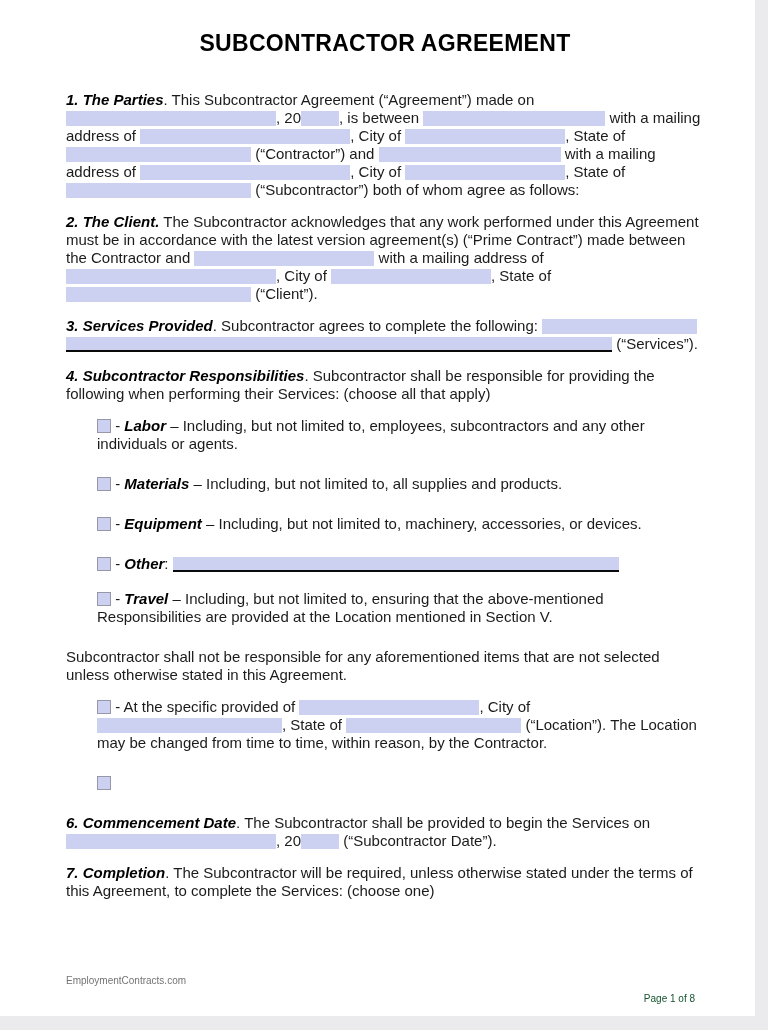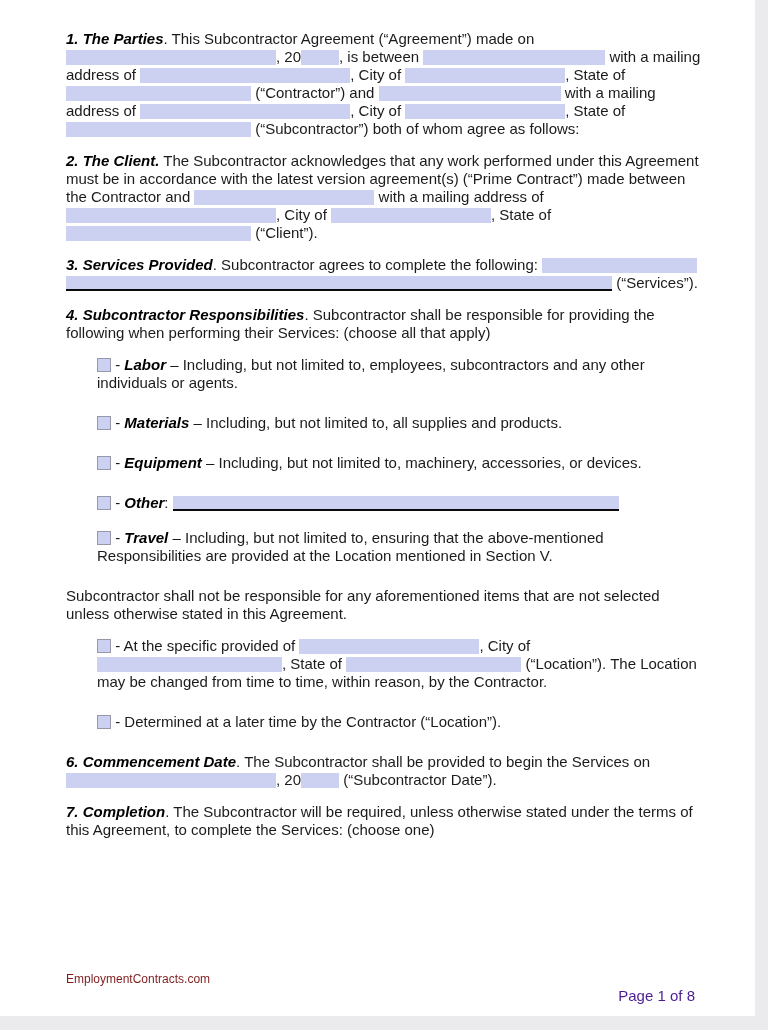--- a/index.html
+++ b/index.html
@@ -48,33 +48,34 @@
     width:12px;height:12px;
     background:#ccd1f1;
     border:1px solid #9797aa;
     vertical-align:-2px;
   }
   .b546{width:546px}.b446{width:446px}.b210{width:210px}.b185{width:185px}
   .b182{width:182px}.b180{width:180px}.b175{width:175px}.b160{width:160px}
   .b155{width:155px}.b38{width:38px}
   .footer-site{
     position:absolute;left:66px;bottom:30px;
-    font-size:12px;color:#7f1d1d;
+    font-size:10px;color:#737373;
   }
   .footer-page{
     position:absolute;right:60px;bottom:12px;
-    font-size:15px;color:#4c1d95;
+    font-size:10px;color:#14532d;
   }
 </style>
 </head>
 <body>
 
 <div class="page">
   <div class="content">
 
+    <h1>SUBCONTRACTOR AGREEMENT</h1>
 
     <p class="para"><b>1. The Parties</b><span>. This Subcontractor Agreement (“Agreement”) made on </span><span class="blank b210"></span><span>, 20</span><span class="blank b38"></span><span>, is between </span><span class="blank b182"></span><span> with a mailing address of </span><span class="blank b210"></span><span>, City of </span><span class="blank b160"></span><span>, State of </span><span class="blank b185"></span><span> (“Contractor”) and </span><span class="blank b182"></span><span> with a mailing address of </span><span class="blank b210"></span><span>, City of </span><span class="blank b160"></span><span>, State of </span><span class="blank b185"></span><span> (“Subcontractor”) both of whom agree as follows:</span></p>
 
     <p class="para"><b>2. The Client.</b><span> The Subcontractor acknowledges that any work performed under this Agreement must be in accordance with the latest version agreement(s) (“Prime Contract”) made between the Contractor and </span><span class="blank b180"></span><span> with a mailing address of </span><span class="blank b210"></span><span>, City of </span><span class="blank b160"></span><span>, State of </span><span class="blank b185"></span><span> (“Client”).</span></p>
 
     <p class="para"><b>3. Services Provided</b><span>. Subcontractor agrees to complete the following: </span><span class="blank b155"></span><span class="blank b546 ul"></span><span> (“Services”).</span></p>
 
     <p class="para"><b>4. Subcontractor Responsibilities</b><span>. Subcontractor shall be responsible for providing the following when performing their Services: (choose all that apply)</span></p>
 
     <div class="item"><span class="cb"></span><span> - </span><b>Labor</b><span> – Including, but not limited to, employees, subcontractors and any other individuals or agents.</span></div>
@@ -85,21 +86,21 @@
 
     <div class="item last"><span class="cb"></span><span> - </span><b>Other</b><span>: </span><span class="blank b446 ul"></span></div>
 
     <div class="item"><span class="cb"></span><span> - </span><b>Travel</b><span> – Including, but not limited to, ensuring that the above-mentioned Responsibilities are provided at the Location mentioned in Section V.</span></div>
 
     <p class="para">Subcontractor shall not be responsible for any aforementioned items that are not selected unless otherwise stated in this Agreement.</p>
 
 
     <div class="item"><span class="cb"></span><span> - At the specific provided of </span><span class="blank b180"></span><span>, City of </span><span class="blank b185"></span><span>, State of </span><span class="blank b175"></span><span> (“Location”). The Location may be changed from time to time, within reason, by the Contractor.</span></div>
 
-    <div class="item"><span class="cb"></span><span> - Determined at a later time by the Contractor (“Location”).</span></div>
+    <div class="item"><span class="cb"></span></div>
 
     <p class="para"><b>6. Commencement Date</b><span>. The Subcontractor shall be provided to begin the Services on </span><span class="blank b210"></span><span>, 20</span><span class="blank b38"></span><span> (“Subcontractor Date”).</span></p>
 
     <p class="para"><b>7. Completion</b><span>. The Subcontractor will be required, unless otherwise stated under the terms of this Agreement, to complete the Services: (choose one)</span></p>
 
   </div>
 
   <div class="footer-site">EmploymentContracts.com</div>
   <div class="footer-page">Page 1 of 8</div>
 </div>

